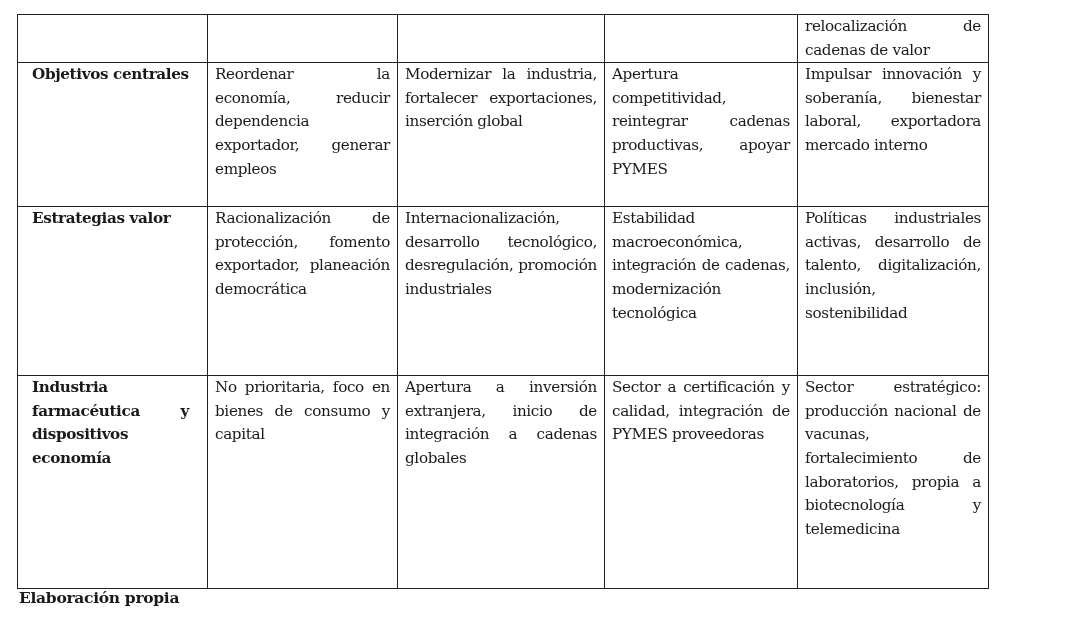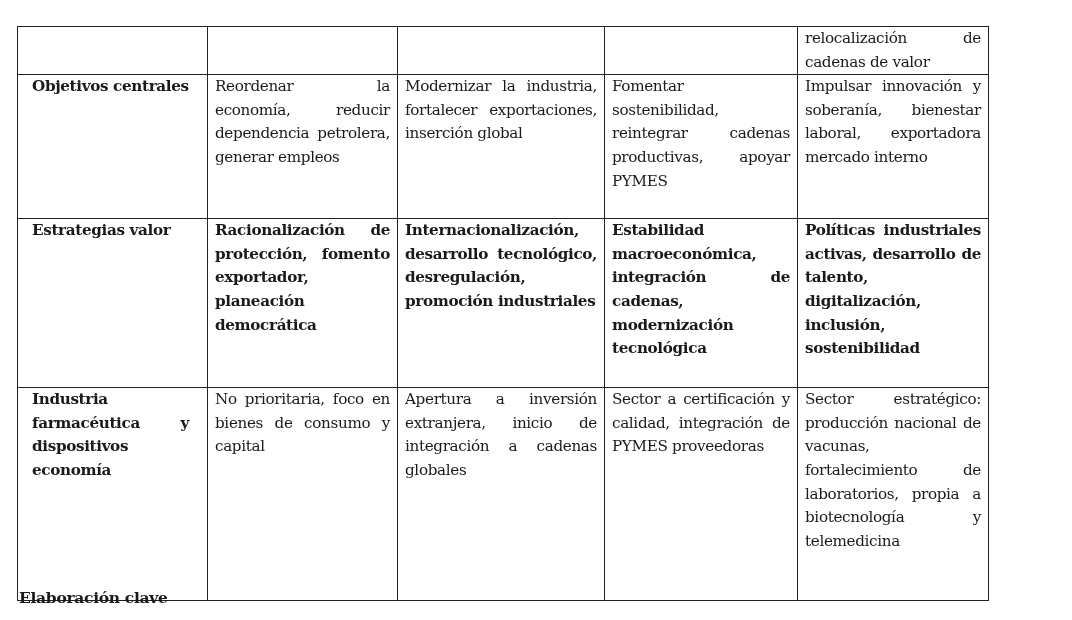--- a/index.html
+++ b/index.html
@@ -11,21 +11,21 @@
     width: 1072px;
     height: 620px;
     position: relative;
     overflow: hidden;
     font-family: "DejaVu Serif", "Liberation Serif", serif;
     color: #1a1a1a;
   }
   .doc-table {
     position: absolute;
     left: 17px;
-    top: 26px;
+    top: 14px;
     border-collapse: collapse;
     table-layout: fixed;
     width: 971px;
   }
   .doc-table td {
     border: 1.5px solid #222222;
     vertical-align: top;
     padding: 0 7px 0 7px;
     font-size: 15.2px;
     line-height: 23.6px;
@@ -36,21 +36,21 @@
     hyphens: none;
     overflow: hidden;
   }
   .doc-table td.label {
     font-weight: bold;
     padding-left: 14px;
     padding-right: 18px;
   }
   .row-top td { height: 47px; }
   .row-obj td { height: 143px; }
-  .row-est td { height: 168px; font-weight: bold; }
+  .row-est td { height: 168px; }
   .row-ind td { height: 212px; }
 
   .caption {
     position: absolute;
     left: 19px;
     top: 588px;
     font-size: 15.5px;
     font-weight: bold;
     letter-spacing: -0.3px;
     color: #1a1a1a;
@@ -70,35 +70,35 @@
   <tbody>
     <tr class="row-top">
       <td class="label"></td>
       <td></td>
       <td></td>
       <td></td>
       <td>relocalización de cadenas de valor</td>
     </tr>
     <tr class="row-obj">
       <td class="label">Objetivos centrales</td>
-      <td>Reordenar la economía, reducir dependencia petrolera, generar empleos</td>
+      <td>Reordenar la economía, reducir dependencia exportador, generar empleos</td>
       <td>Modernizar la industria, fortalecer exportaciones, inserción global</td>
-      <td>Fomentar sostenibilidad, reintegrar cadenas productivas, apoyar PYMES</td>
+      <td>Apertura competitividad, reintegrar cadenas productivas, apoyar PYMES</td>
       <td>Impulsar innovación y soberanía, bienestar laboral, exportadora mercado interno</td>
     </tr>
     <tr class="row-est">
       <td class="label">Estrategias valor</td>
       <td>Racionalización de protección, fomento exportador, planeación democrática</td>
       <td>Internacionalización, desarrollo tecnológico, desregulación, promoción industriales</td>
       <td>Estabilidad macroeconómica, integración de cadenas, modernización tecnológica</td>
       <td>Políticas industriales activas, desarrollo de talento, digitalización, inclusión, sostenibilidad</td>
     </tr>
     <tr class="row-ind">
       <td class="label">Industria farmacéutica y dispositivos economía</td>
       <td>No prioritaria, foco en bienes de consumo y capital</td>
       <td>Apertura a inversión extranjera, inicio de integración a cadenas globales</td>
       <td>Sector a certificación y calidad, integración de PYMES proveedoras</td>
       <td>Sector estratégico: producción nacional de vacunas, fortalecimiento de laboratorios, propia a biotecnología y telemedicina</td>
     </tr>
   </tbody>
 </table>
 
-<div class="caption">Elaboración clave</div>
+<div class="caption">Elaboración propia</div>
 
 </body></html>

